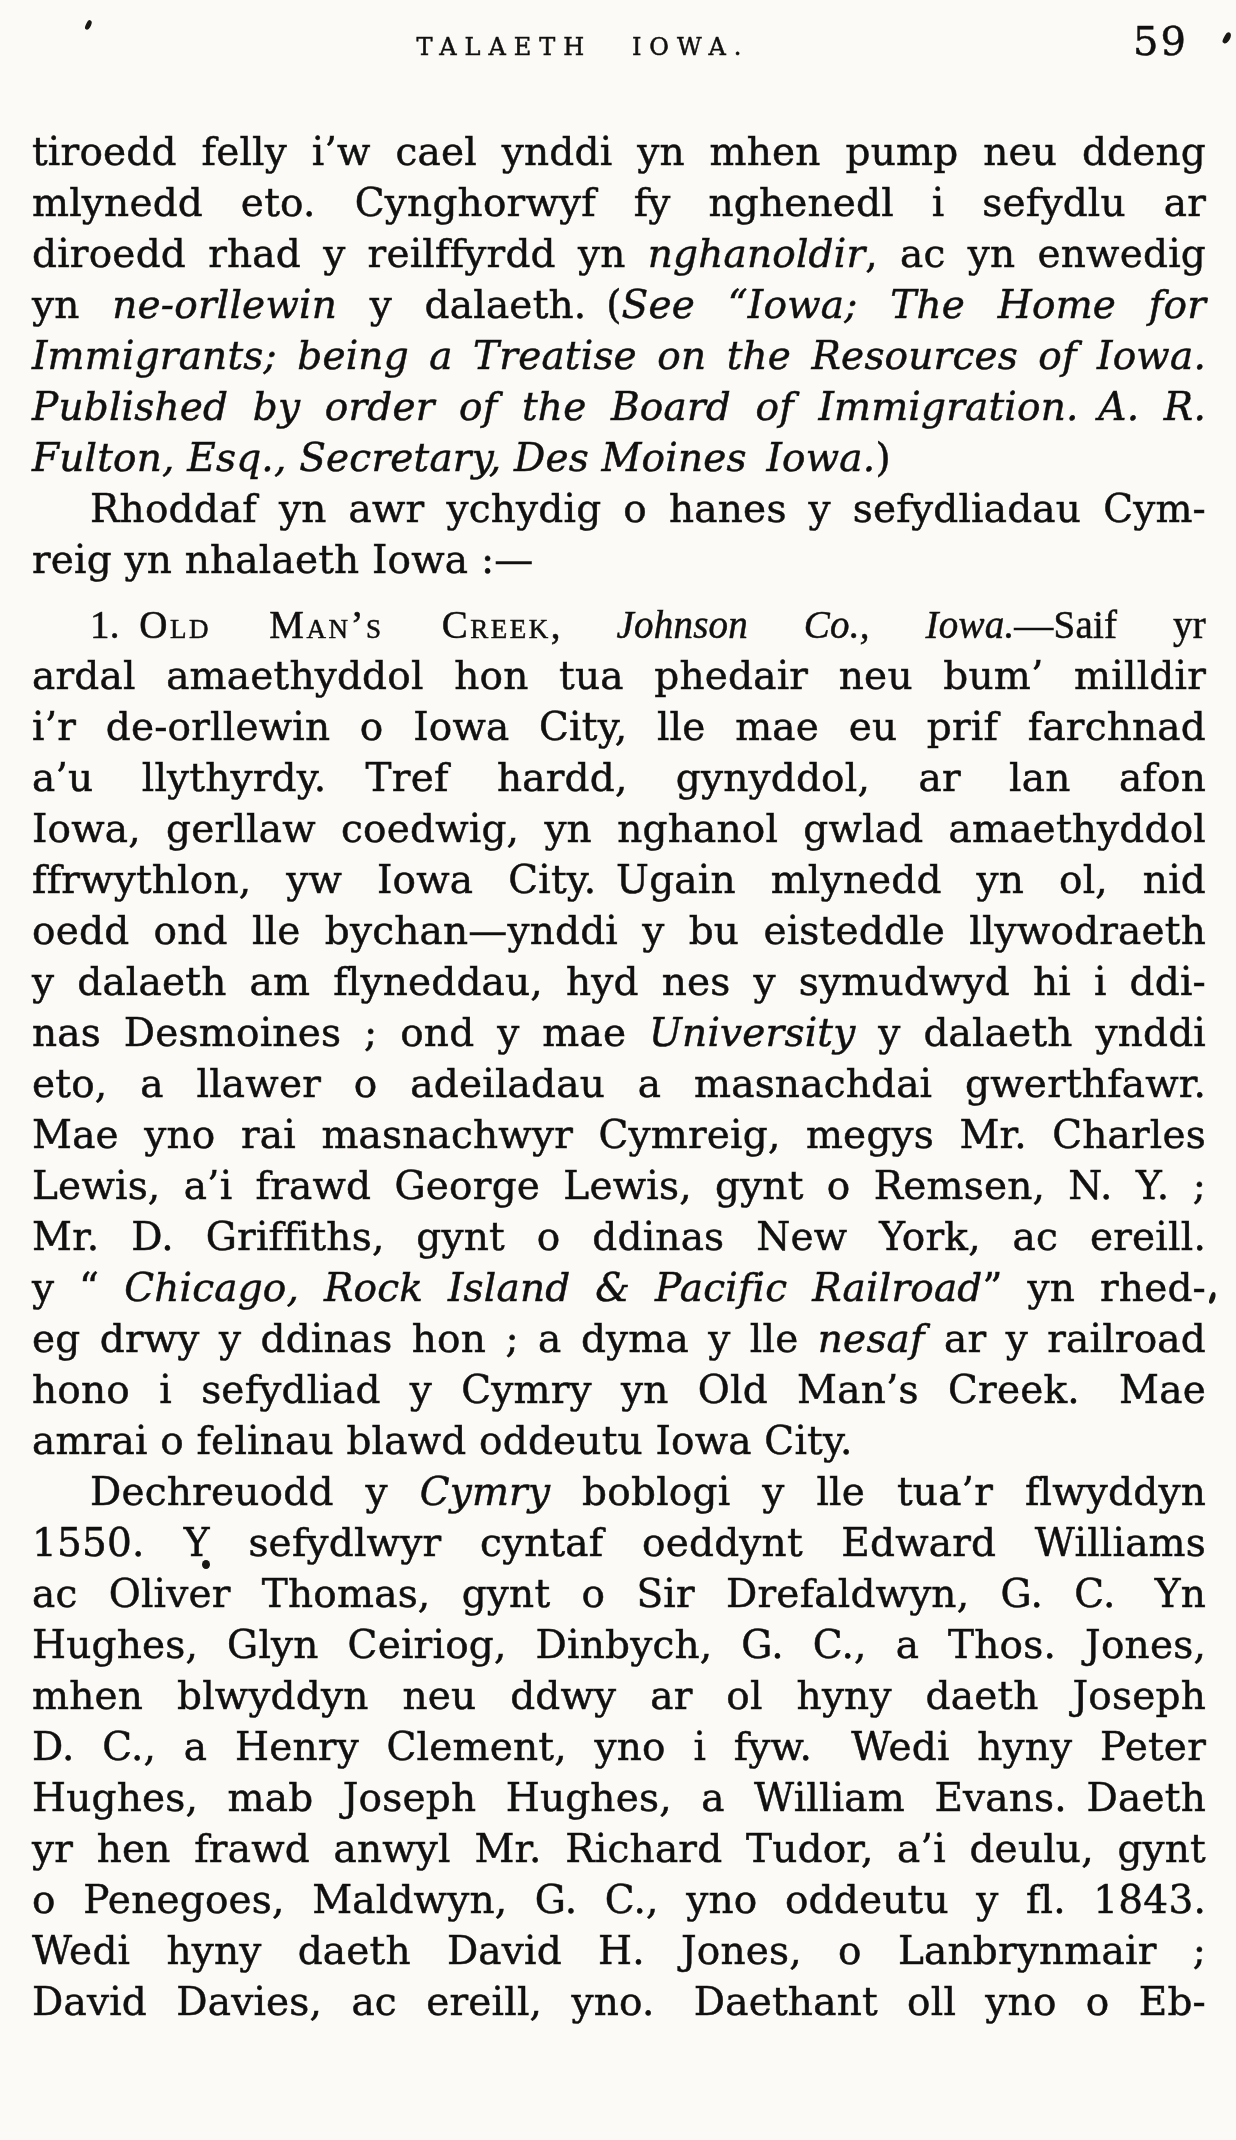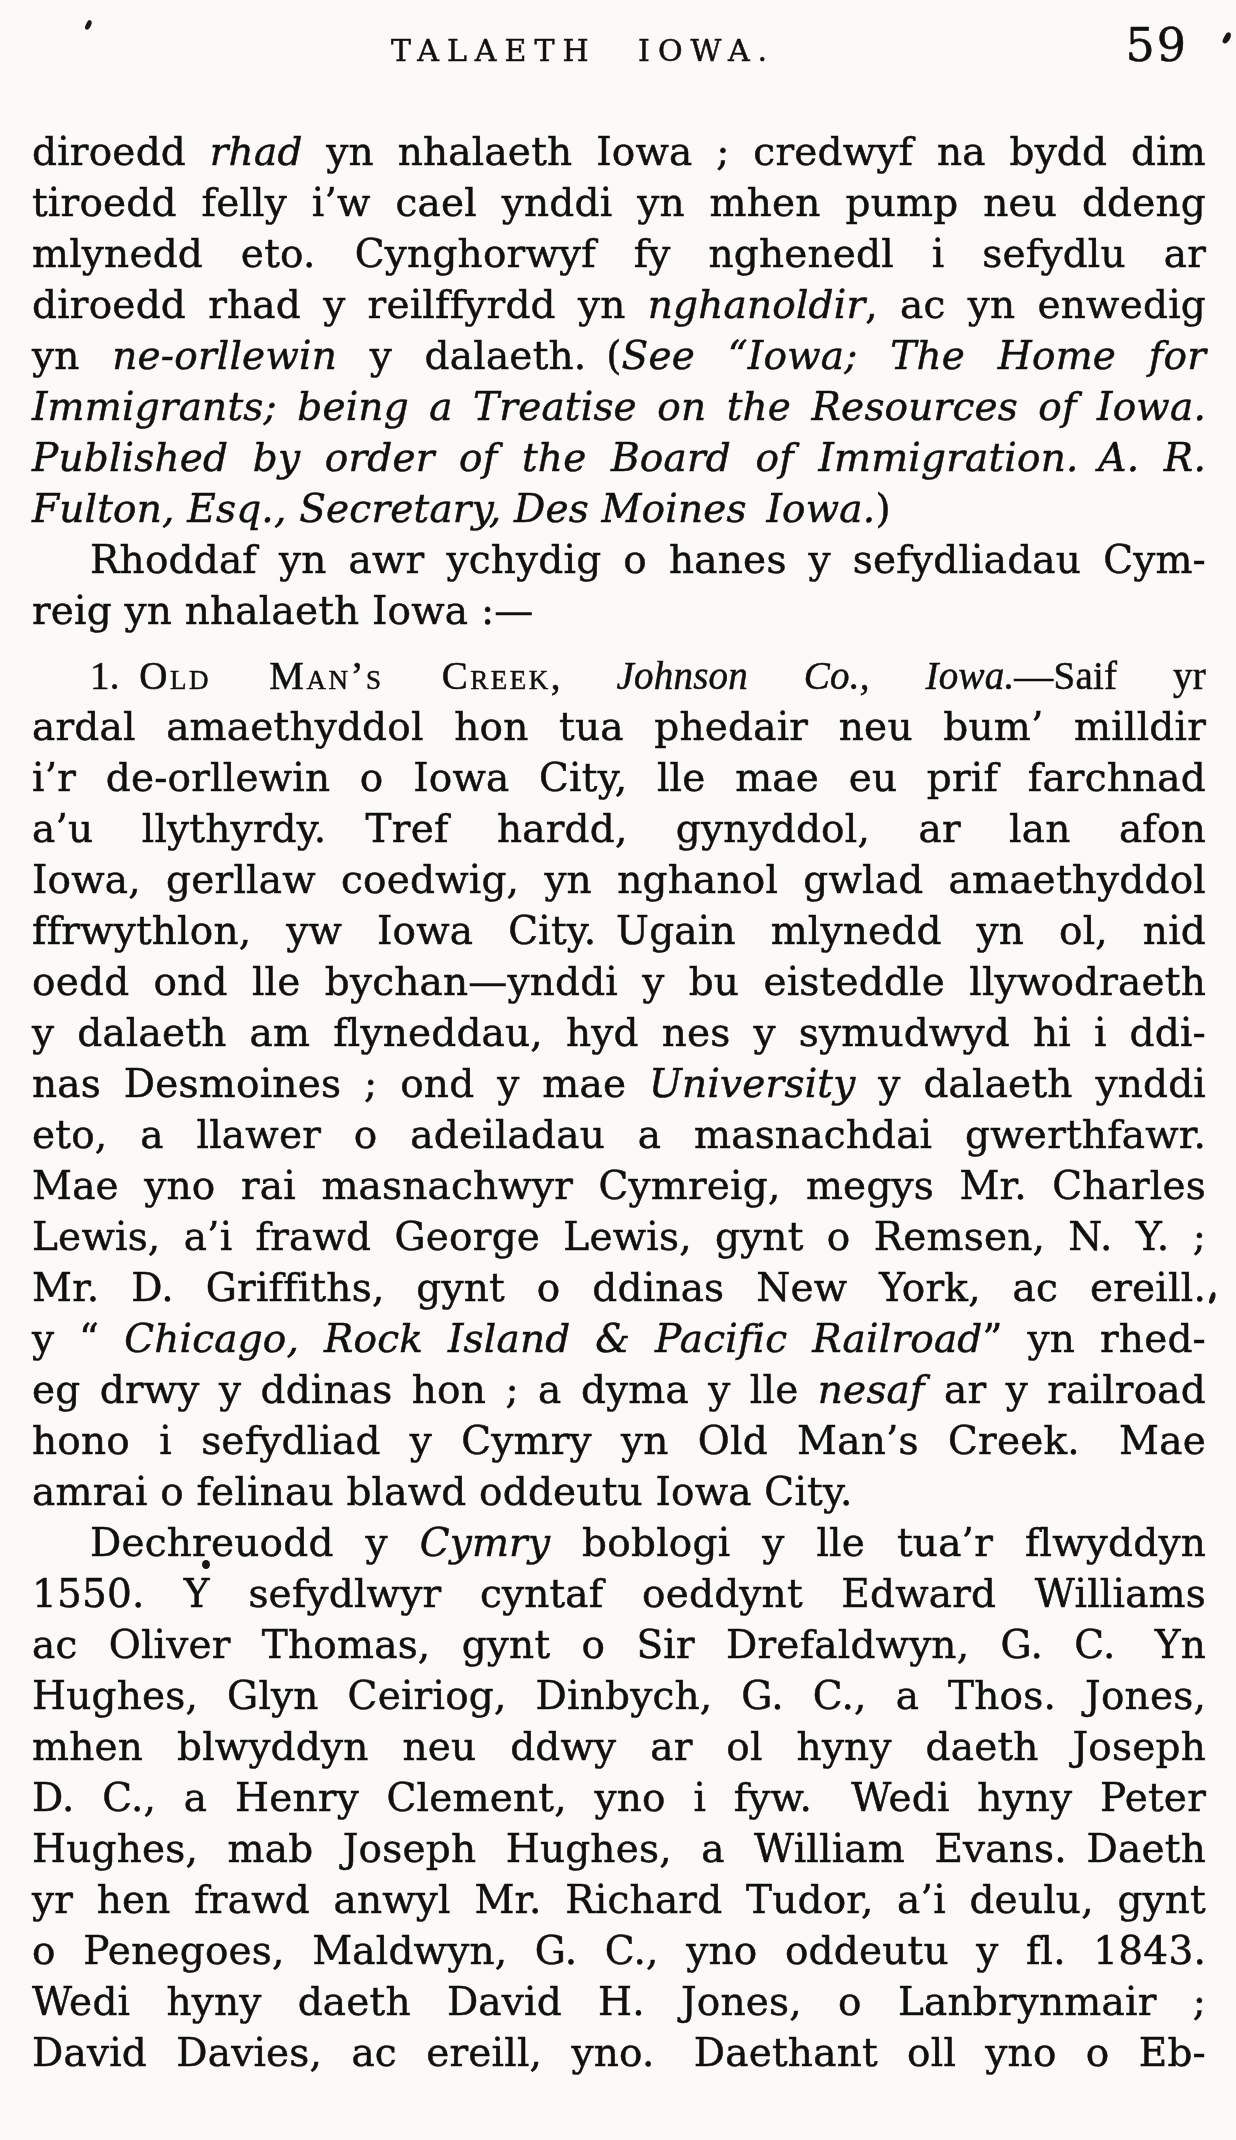--- a/index.html
+++ b/index.html
@@ -10,28 +10,28 @@
     background:#fbfaf6;
     color:#101010;
     font-family:"DejaVu Serif", "Liberation Serif", serif;
     overflow:hidden;
     -webkit-text-stroke:0.55px rgba(18,16,14,0.9);
   }
   .page-header{position:absolute;left:0;top:0;width:100%;height:110px;}
   .running-title{
     position:absolute;left:0;right:70px;top:33px;
     text-align:center;
-    font-size:30px;
+    font-size:24px;
     letter-spacing:8px;
     word-spacing:24px;
     white-space:nowrap;
   }
   .page-number{
     position:absolute;right:48px;top:18px;
-    font-size:46px;
+    font-size:40px;
     letter-spacing:2px;
   }
   .text-block{
     position:absolute;left:32px;right:30px;top:126px;
   }
   .line{
     font-size:39px;
     line-height:51px;
     text-align:justify;
     text-align-last:justify;
@@ -55,21 +55,20 @@
 <body>
 
 <div class="page" style="background: rgb(251, 250, 246); color: rgb(16, 16, 16);">
 
   <div class="page-header">
     <div class="running-title">TALAETH IOWA.</div>
     <div class="page-number">59</div>
   </div>
 
   <div class="text-block">
-      <div class="line"><span>diroedd </span><span class="it">rhad</span><span> yn nhalaeth Iowa ; credwyf na bydd dim</span></div>
       <div class="line"><span>tiroedd felly i’w cael ynddi yn mhen pump neu ddeng</span></div>
       <div class="line"><span>mlynedd eto. Cynghorwyf fy nghenedl i sefydlu ar</span></div>
       <div class="line"><span>diroedd rhad y reilffyrdd yn </span><span class="it">nghanoldir</span><span>, ac yn enwedig</span></div>
       <div class="line"><span>yn </span><span class="it">ne-orllewin</span><span> y dalaeth. (</span><span class="it">See “Iowa; The Home for</span></div>
       <div class="line"><span class="it">Immigrants; being a Treatise on the Resources of Iowa.</span></div>
       <div class="line"><span class="it">Published by order of the Board of Immigration. A. R.</span></div>
       <div class="line noj"><span class="it">Fulton, Esq., Secretary, Des Moines Iowa.</span><span>)</span></div>
       <div class="line ind"><span>Rhoddaf yn awr ychydig o hanes y sefydliadau Cym-</span></div>
       <div class="line noj"><span>reig yn nhalaeth Iowa :—</span></div>
       <div class="line ind gap"><span>1. </span><span class="sc">Old Man’s Creek</span><span>, </span><span class="it">Johnson Co., Iowa.</span><span>—Saif yr</span></div>

